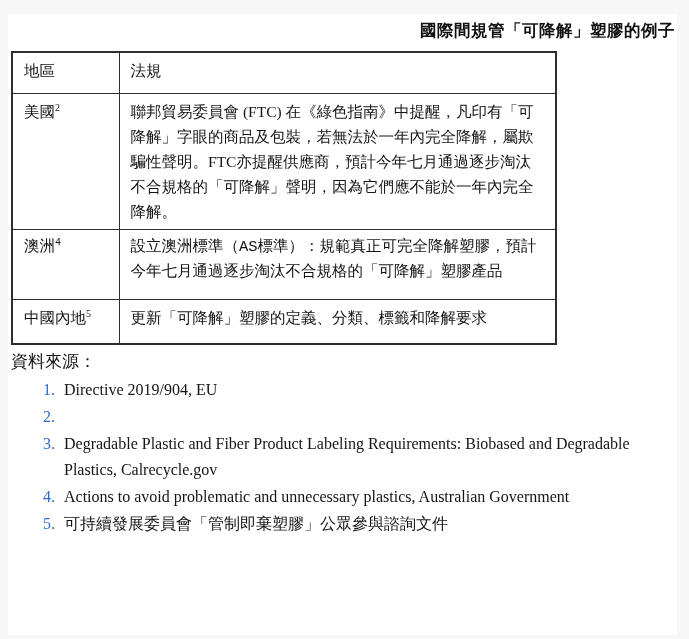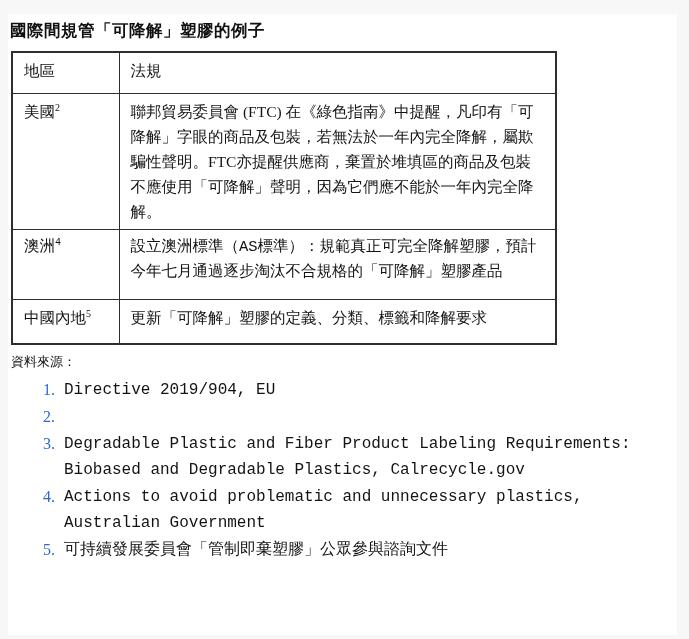--- a/index.html
+++ b/index.html
@@ -17,21 +17,21 @@
     left: 8px;
     top: 14px;
     width: 669px;
     height: 621px;
     background: #ffffff;
     box-sizing: border-box;
     padding: 2px 2px 0 2px;
   }
   .title {
     margin: 4px 0 9px 0;
-    text-align: left;
+    text-align: right;
     font-size: 16.5px;
     font-weight: bold;
     letter-spacing: 0.5px;
     color: #111111;
   }
   table.reg-table {
     border-collapse: collapse;
     width: 546px;
     margin-left: 1px;
     border: 2px solid #2e2e2e;
@@ -53,21 +53,21 @@
   tr.row-0      { height: 61px; }
   tr.row-1      { height: 121px; margin-left: 20px; }
   tr.row-2      { height: 61px; }
   tr.row-3      { height: 70px; font-family: Liberation Mono, monospace; }
   tr.row-4      { height: 45px; margin-top: 44px; }
   sup.fn {
     font-size: 10px;
     line-height: 0;
   }
   .sources-label {
-    font-size: 13px;
+    font-size: 17px;
     line-height: 22px;
     margin: 6px 0 4px 1px;
   }
   ol.sources-list {
     margin: 0;
     padding: 0;
     list-style: none;
   }
   ol.sources-list li {
     display: flex;
@@ -79,41 +79,40 @@
   ol.sources-list .num {
     flex-shrink: 0;
     margin-left: 28px;
     min-width: 17px;
     margin-right: 9px;
     text-align: right;
     color: #2e6ac8;
   }
   ol.sources-list .src-text {
     color: #141414;
-    font-family: Liberation Mono, monospace;
   }
 </style>
 </head>
 <body>
 
 <div class="page">
 
   <h1 class="title">國際間規管「可降解」塑膠的例子</h1>
 
   <table class="reg-table">
     <thead>
       <tr class="hdr-row">
         <th class="col-region">地區</th>
         <th>法規</th>
       </tr>
     </thead>
     <tbody id="table-body">
         <tr class="row-1">
           <td><span>美國</span><sup class="fn">2</sup></td>
-          <td>聯邦貿易委員會 (FTC) 在《綠色指南》中提醒，凡印有「可降解」字眼的商品及包裝，若無法於一年內完全降解，屬欺騙性聲明。FTC亦提醒供應商，棄置於堆填區的商品及包裝不應使用「可降解」聲明，因為它們應不能於一年內完全降解。</td>
+          <td>聯邦貿易委員會 (FTC) 在《綠色指南》中提醒，凡印有「可降解」字眼的商品及包裝，若無法於一年內完全降解，屬欺騙性聲明。FTC亦提醒供應商，預計今年七月通過逐步淘汰不合規格的「可降解」聲明，因為它們應不能於一年內完全降解。</td>
         </tr>
         <tr class="row-3">
           <td><span>澳洲</span><sup class="fn">4</sup></td>
           <td>設立澳洲標準（AS標準）：規範真正可完全降解塑膠，預計今年七月通過逐步淘汰不合規格的「可降解」塑膠產品</td>
         </tr>
         <tr class="row-4">
           <td><span>中國內地</span><sup class="fn">5</sup></td>
           <td>更新「可降解」塑膠的定義、分類、標籤和降解要求</td>
         </tr>
       </tbody>

